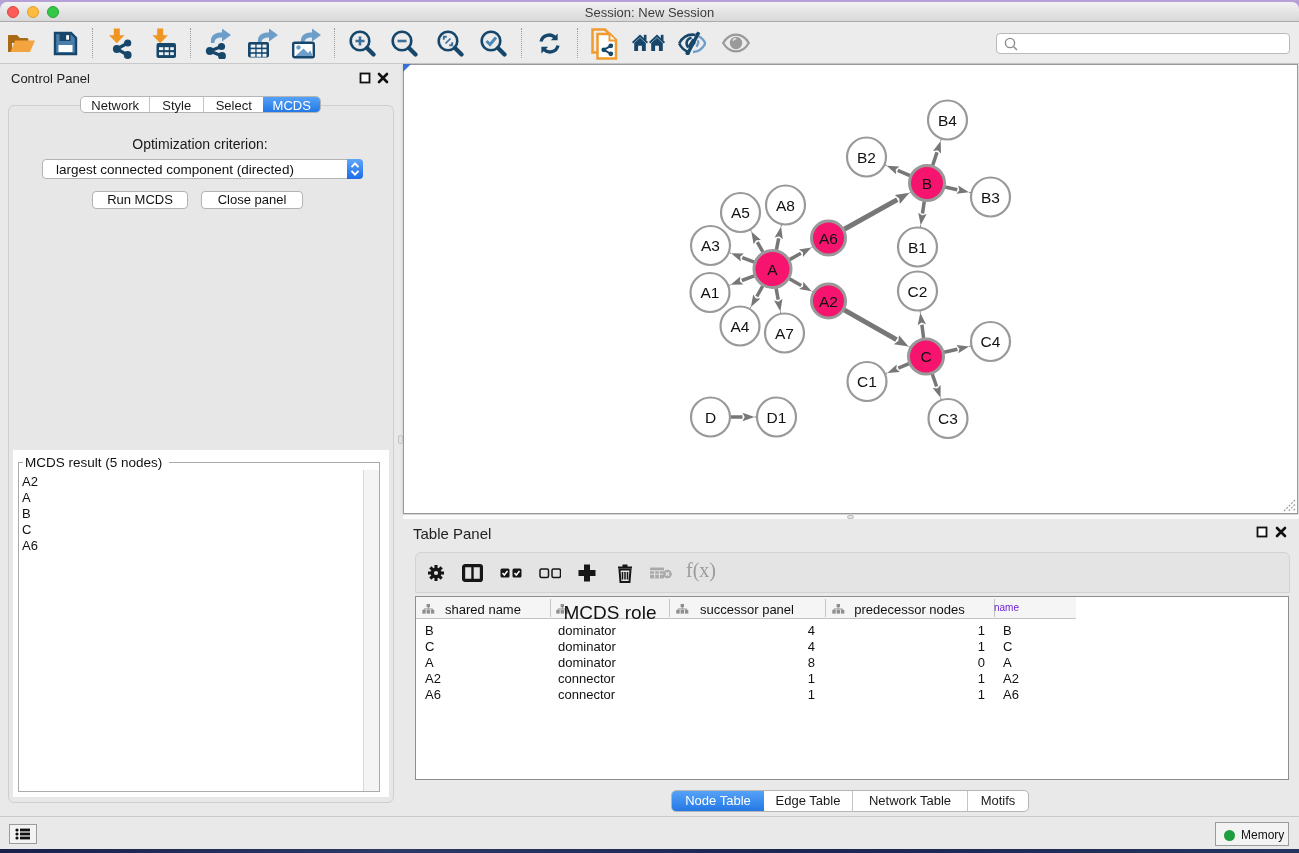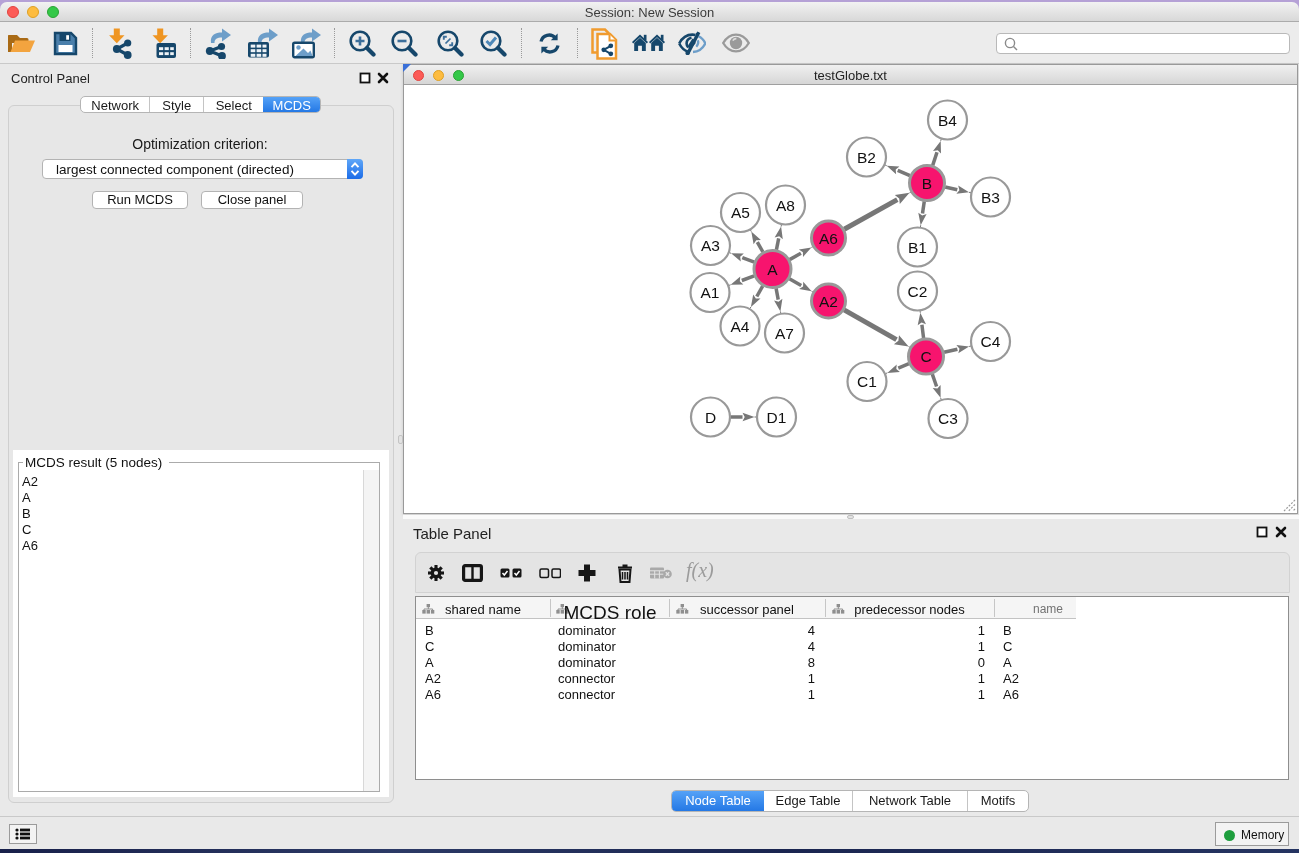--- a/index.html
+++ b/index.html
@@ -217,26 +217,20 @@
 <div class="abs" style="left:201px;top:191px;width:102px;height:18px;background:#fff;border:1px solid #b3b3b3;border-radius:4px;text-align:center;font-size:13px;line-height:16px;color:#111">Close panel</div>
 
 <div class="abs" style="left:13px;top:450px;width:376px;height:347px;background:#fff"></div>
 <div class="abs" style="left:18px;top:462px;width:362px;height:330px;border:1px solid #ababab"></div>
 <div class="abs" style="left:23px;top:455px;width:146px;background:#fff;font-size:13.5px;color:#111;padding:0 2px">MCDS result (5 nodes)</div>
 
 <div class="abs" style="left:363px;top:470px;width:16px;height:321px;background:#f4f4f4;border-left:1px solid #d8d8d8"></div>
 <div class="abs" style="left:22px;top:474px;font-size:13px;line-height:16px;color:#111">A2<br>A<br>B<br>C<br>A6</div>
 
 <div class="abs" style="left:403px;top:64px;width:895px;height:450px;background:#fff;border:1px solid #999;box-shadow:0 1px 3px rgba(0,0,0,.15)">
-  <div style="position:absolute;left:0;top:0;right:0;height:20px;background:linear-gradient(#f0f0f0,#d6d6d6);border-bottom:1px solid #9f9f9f">
-    <div class="tl" style="left:9px;top:4.5px;background:#fc5b57;border:1px solid #e2443f;width:11px;height:11px"></div>
-    <div class="tl" style="left:29px;top:4.5px;background:#fdbc40;border:1px solid #dfa023;width:11px;height:11px"></div>
-    <div class="tl" style="left:49px;top:4.5px;background:#34c848;border:1px solid #2aa334;width:11px;height:11px"></div>
-    <div style="position:absolute;left:0;right:0;top:3px;text-align:center;font-size:13px;color:#222">testGlobe.txt</div>
-  </div>
   <svg width="13" height="13" style="position:absolute;right:1px;bottom:1px">
       <path d="M12 1 L1 12 M12 5.5 L5.5 12 M12 10 L10 12" stroke="#9a9a9a" stroke-width="1.2" stroke-dasharray="2 1.4"></path>
     </svg>
 </div>
 <svg class="abs" style="left:403px;top:64px" width="8" height="8">
     <path d="M0 0 L8 0 L0 8 Z" fill="#3a6fd8"></path>
   </svg>
 <svg width="891" height="424" style="position:absolute;left:405px;top:85px">
 <line x1="357.9" y1="167.0" x2="352.3" y2="157.1" stroke="#777777" stroke-width="3.5"></line>
 <polygon points="346.3,146.6 355.9,155.0 351.2,155.2 348.6,159.2" fill="#777777"></polygon>
@@ -400,21 +394,21 @@
   <g stroke="#e4e4e4" stroke-width="1">
       <line x1="0" y1="3.8" x2="14" y2="3.8"></line>
       <line x1="0" y1="7.2" x2="14" y2="7.2"></line>
       <line x1="4.7" y1="3.8" x2="4.7" y2="11.5"></line>
       <line x1="9.4" y1="3.8" x2="9.4" y2="11.5"></line>
     </g>
   <circle cx="17.5" cy="7" r="4.3" fill="#a9a9a9"></circle>
   <path d="M15.8 5.3 L19.2 8.7 M19.2 5.3 L15.8 8.7" stroke="#e4e4e4" stroke-width="1.4"></path>
 </svg>
 
-<div class="abs" style="left:686px;top:559px;font-family:'Liberation Serif',serif;font-style:italic;font-size:20px;color:#9b9b9b">f(x)</div>
+<div class="abs" style="left:686px;top:559px;font-family:'Liberation Serif',serif;font-size:20px;color:#9b9b9b">f(x)</div>
 
 <div class="abs" style="left:415px;top:596px;width:874px;height:184px;background:#fff;border:1px solid #8e8e8e"></div>
 <div class="abs" style="left:416px;top:597px;width:660px;height:22px;background:#f5f5f5;border-bottom:1px solid #c3c3c3"></div>
 <svg class="abs" style="left:422px;top:604px" width="13" height="10">
     <g fill="#8f8f8f">
       <rect x="4.6" y="0" width="3.4" height="3.2"></rect>
       <rect x="0.3" y="6" width="3.4" height="3.6"></rect>
       <rect x="4.6" y="6" width="3.4" height="3.6"></rect>
       <rect x="8.9" y="6" width="3.4" height="3.6"></rect>
       <path d="M6.3 3 v2 M2 6 V5 h8.6 V6" fill="none" stroke="#8f8f8f" stroke-width="1"></path>
@@ -448,21 +442,21 @@
     <g fill="#8f8f8f">
       <rect x="4.6" y="0" width="3.4" height="3.2"></rect>
       <rect x="0.3" y="6" width="3.4" height="3.6"></rect>
       <rect x="4.6" y="6" width="3.4" height="3.6"></rect>
       <rect x="8.9" y="6" width="3.4" height="3.6"></rect>
       <path d="M6.3 3 v2 M2 6 V5 h8.6 V6" fill="none" stroke="#8f8f8f" stroke-width="1"></path>
     </g>
   </svg>
 <div class="abs" style="left:825px;top:602px;width:169px;text-align:center;font-size:13px;color:#111">predecessor nodes</div>
 <div class="abs" style="left:994px;top:599px;width:1px;height:18px;background:#c6c6c6"></div>
-<div class="abs" style="left:994px;top:602px;width:69px;text-align:right;font-size:12px;color:#737373">name</div>
+<div class="abs" style="left:994px;top:602px;width:69px;text-align:left;font-size:10px;color:#6d28d9">name</div>
 <div class="abs" style="left:425px;top:623px;font-size:13px;color:#111">B</div>
 <div class="abs" style="left:558px;top:623px;font-size:13px;color:#111">dominator</div>
 <div class="abs" style="left:669px;top:623px;width:146px;text-align:right;font-size:13px;color:#111">4</div>
 <div class="abs" style="left:825px;top:623px;width:160px;text-align:right;font-size:13px;color:#111">1</div>
 <div class="abs" style="left:1003px;top:623px;font-size:13px;color:#111">B</div>
 <div class="abs" style="left:425px;top:639px;font-size:13px;color:#111">C</div>
 <div class="abs" style="left:558px;top:639px;font-size:13px;color:#111">dominator</div>
 <div class="abs" style="left:669px;top:639px;width:146px;text-align:right;font-size:13px;color:#111">4</div>
 <div class="abs" style="left:825px;top:639px;width:160px;text-align:right;font-size:13px;color:#111">1</div>
 <div class="abs" style="left:1003px;top:639px;font-size:13px;color:#111">C</div>

